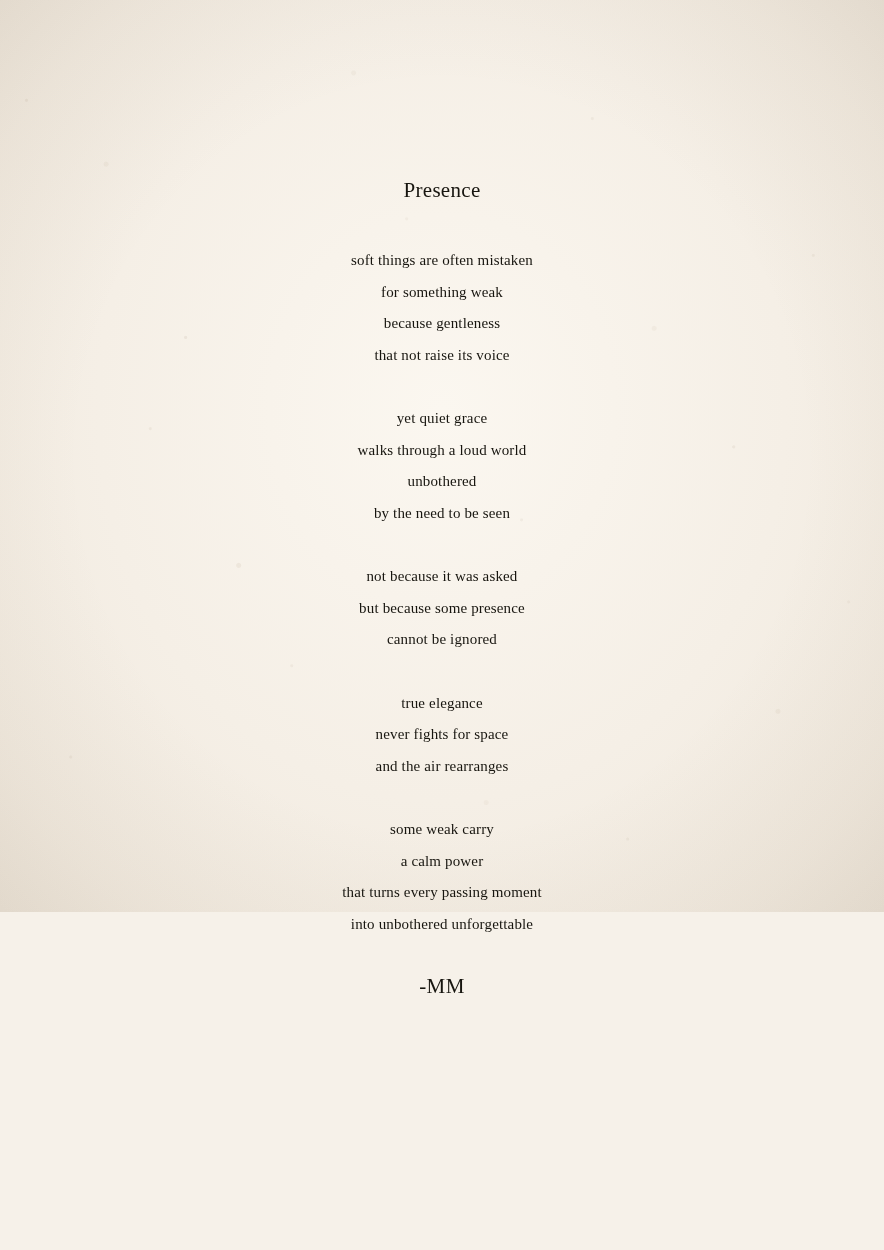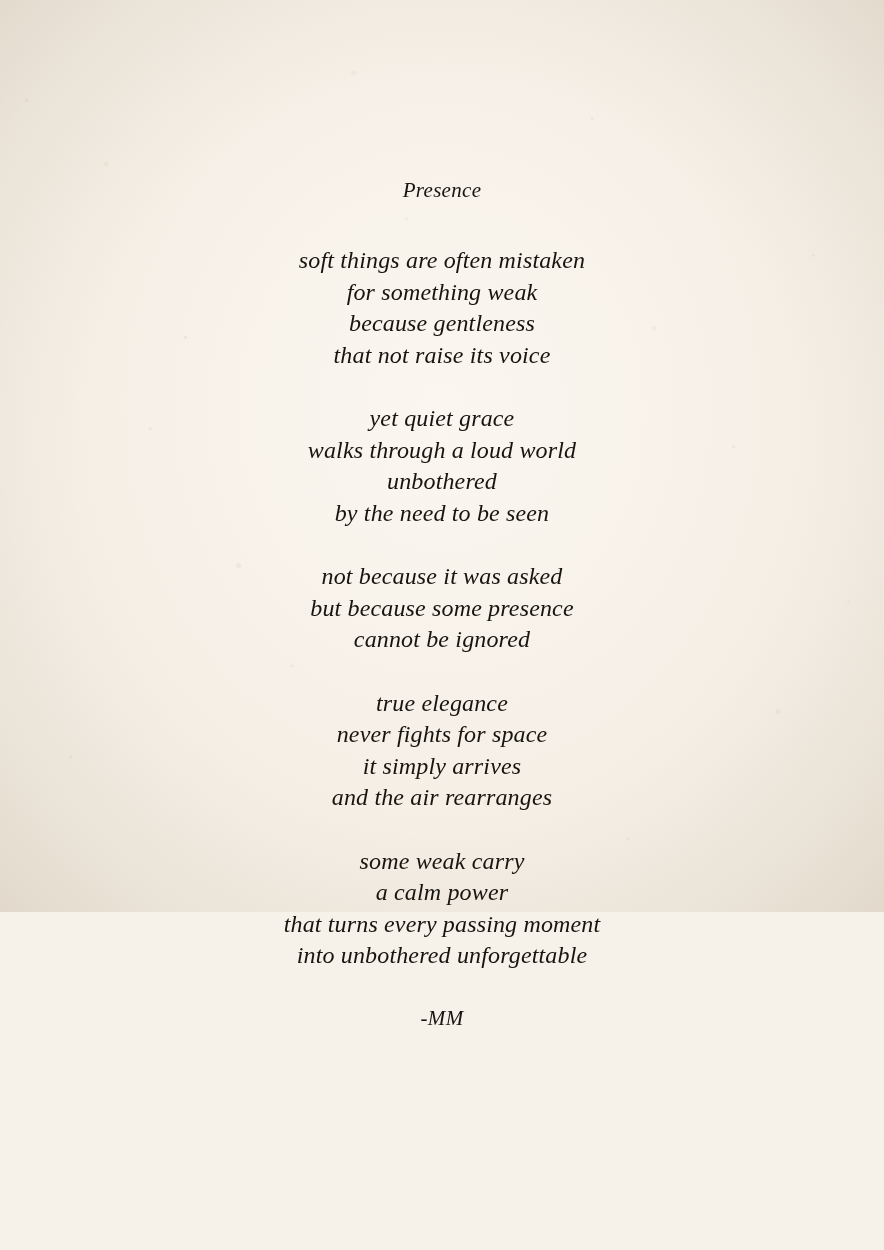--- a/index.html
+++ b/index.html
@@ -21,21 +21,20 @@
     box-sizing: border-box;
     background-color: #f6f1e9;
     background-image:
       radial-gradient(circle at 12% 18%, rgba(205,190,170,0.16) 0 2px, rgba(0,0,0,0) 3px),
       radial-gradient(circle at 27% 62%, rgba(198,182,160,0.18) 0 2px, rgba(0,0,0,0) 3px),
       radial-gradient(circle at 74% 36%, rgba(205,190,170,0.14) 0 2px, rgba(0,0,0,0) 3px),
       radial-gradient(circle at 88% 78%, rgba(198,182,160,0.15) 0 2px, rgba(0,0,0,0) 3px),
       radial-gradient(circle at 55% 88%, rgba(205,190,170,0.13) 0 2px, rgba(0,0,0,0) 3px),
       radial-gradient(circle at 40% 8%, rgba(198,182,160,0.12) 0 2px, rgba(0,0,0,0) 3px),
       radial-gradient(ellipse at 50% 45%, #fbf7f0 0%, #f5efe6 55%, #efe7db 100%);
-    font-style: italic;
   }
 
   
   .grain {
     position: absolute;
     inset: 0;
     pointer-events: none;
     opacity: .55;
     background-image:
       radial-gradient(circle at 3% 11%, rgba(160,140,115,.22) 0 1px, transparent 2px),
@@ -74,21 +73,21 @@
     line-height: 1.4;
     margin: 0 0 40px 0;
     font-weight: 400;
   }
 
   .stanza {
     margin: 0 0 32px 0;
   }
 
   .line {
-    font-size: 24px;
+    font-size: 15px;
     line-height: 31.5px;
     letter-spacing: .15px;
     white-space: pre;
   }
 
   .signature {
     margin-top: 29px;
     font-size: 21px;
     line-height: 1.4;
     letter-spacing: .4px;
@@ -121,21 +120,20 @@
 
     <div class="stanza">
       <div class="line">not because it was asked</div>
       <div class="line">but because some presence</div>
       <div class="line">cannot be ignored</div>
     </div>
 
     <div class="stanza">
       <div class="line">true elegance</div>
       <div class="line">never fights for space</div>
-      <div class="line">it simply arrives</div>
       <div class="line">and the air rearranges</div>
     </div>
 
     <div class="stanza">
       <div class="line">some weak carry</div>
       <div class="line">a calm power</div>
       <div class="line">that turns every passing moment</div>
       <div class="line">into unbothered unforgettable</div>
     </div>
 

